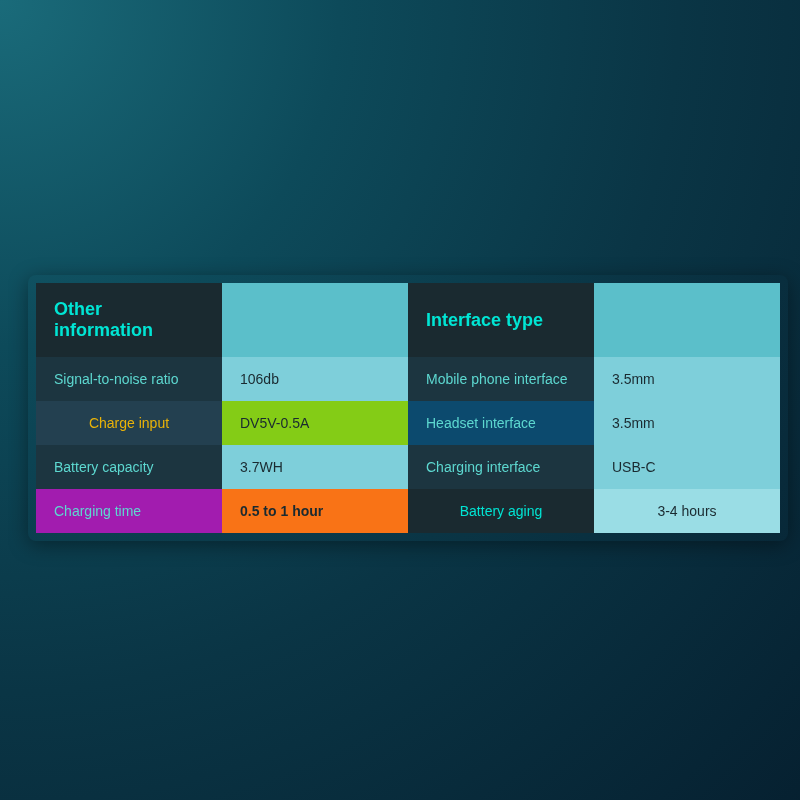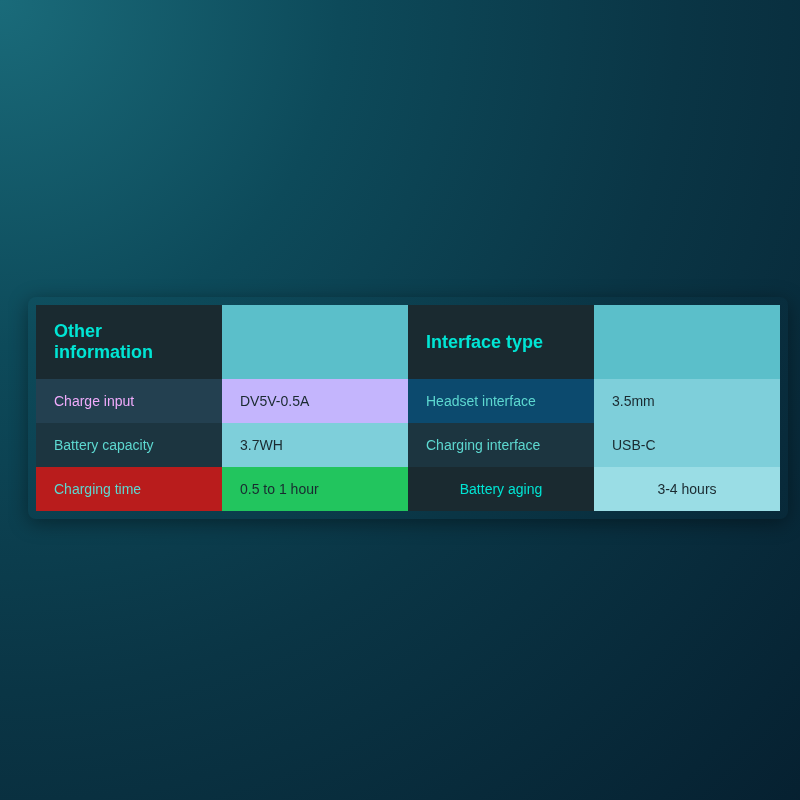--- a/index.html
+++ b/index.html
@@ -82,53 +82,54 @@
     .row-light-right {
       background-color: #7ecfda;
       color: #1a2a30;
       font-size: 16px;
       font-weight: 500;
     }
 
     
     .row-alt-left {
       background-color: #234050;
-      color: #f0abfc;
+      color: #eab308;
+      text-align: center;
     }
 
     .row-alt-mid {
-      background-color: #c4b5fd;
+      background-color: #84cc16;
       color: #1a2a30;
       font-size: 16px;
       font-weight: 500;
     }
 
     .row-dark2-right {
       background-color: #0c4a6e;
       color: #5dd8d0;
     }
 
     .row-light2-right {
       background-color: #7ecfda;
       color: #1a2a30;
       font-size: 16px;
       font-weight: 500;
     }
 
     
     .row-last-left {
-      background-color: #b91c1c;
+      background-color: #a21caf;
       color: #5dd8d0;
       margin-left: 38px;
     }
     .row-last-mid {
-      background-color: #22c55e;
+      background-color: #f97316;
       color: #1a2a30;
       font-size: 16px;
-      font-weight: 400;
+      font-weight: 700;
     }
     .row-last-dark {
       background-color: #1a2a30;
       color: #00e5d4;
       font-size: 14px;
       text-align: center;
       margin-left: 7px;
     }
     .row-last-light {
       background-color: #9adde5;
@@ -149,20 +150,26 @@
   <table class="spec-table">
     <tbody>
 
       <tr class="header-row">
         <td class="header-left">Other information</td>
         <td class="header-mid-light"></td>
         <td class="header-right-dark">Interface type</td>
         <td class="header-right-light"></td>
       </tr>
 
+      <tr class="data-row">
+        <td class="row-dark-left">Signal-to-noise ratio</td>
+        <td class="row-light-mid">106db</td>
+        <td class="row-dark-right">Mobile phone interface</td>
+        <td class="row-light-right">3.5mm</td>
+      </tr>
 
       <tr class="data-row">
         <td class="row-alt-left">Charge input</td>
         <td class="row-alt-mid">DV5V-0.5A</td>
         <td class="row-dark2-right">Headset interface</td>
         <td class="row-light2-right">3.5mm</td>
       </tr>
 
       <tr class="data-row">
         <td class="row-dark-left">Battery capacity</td>

